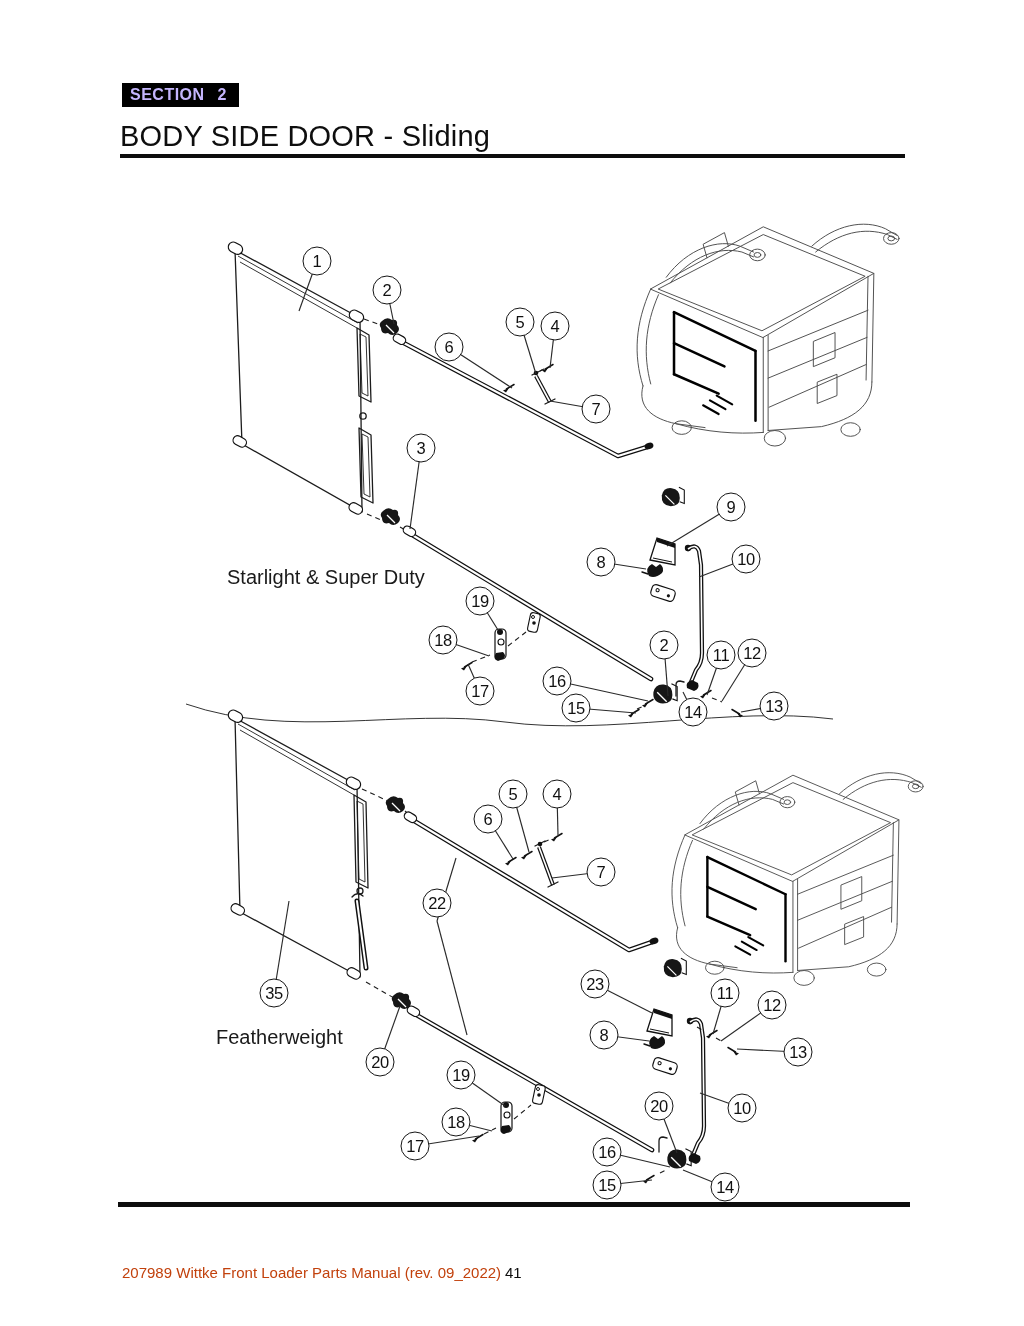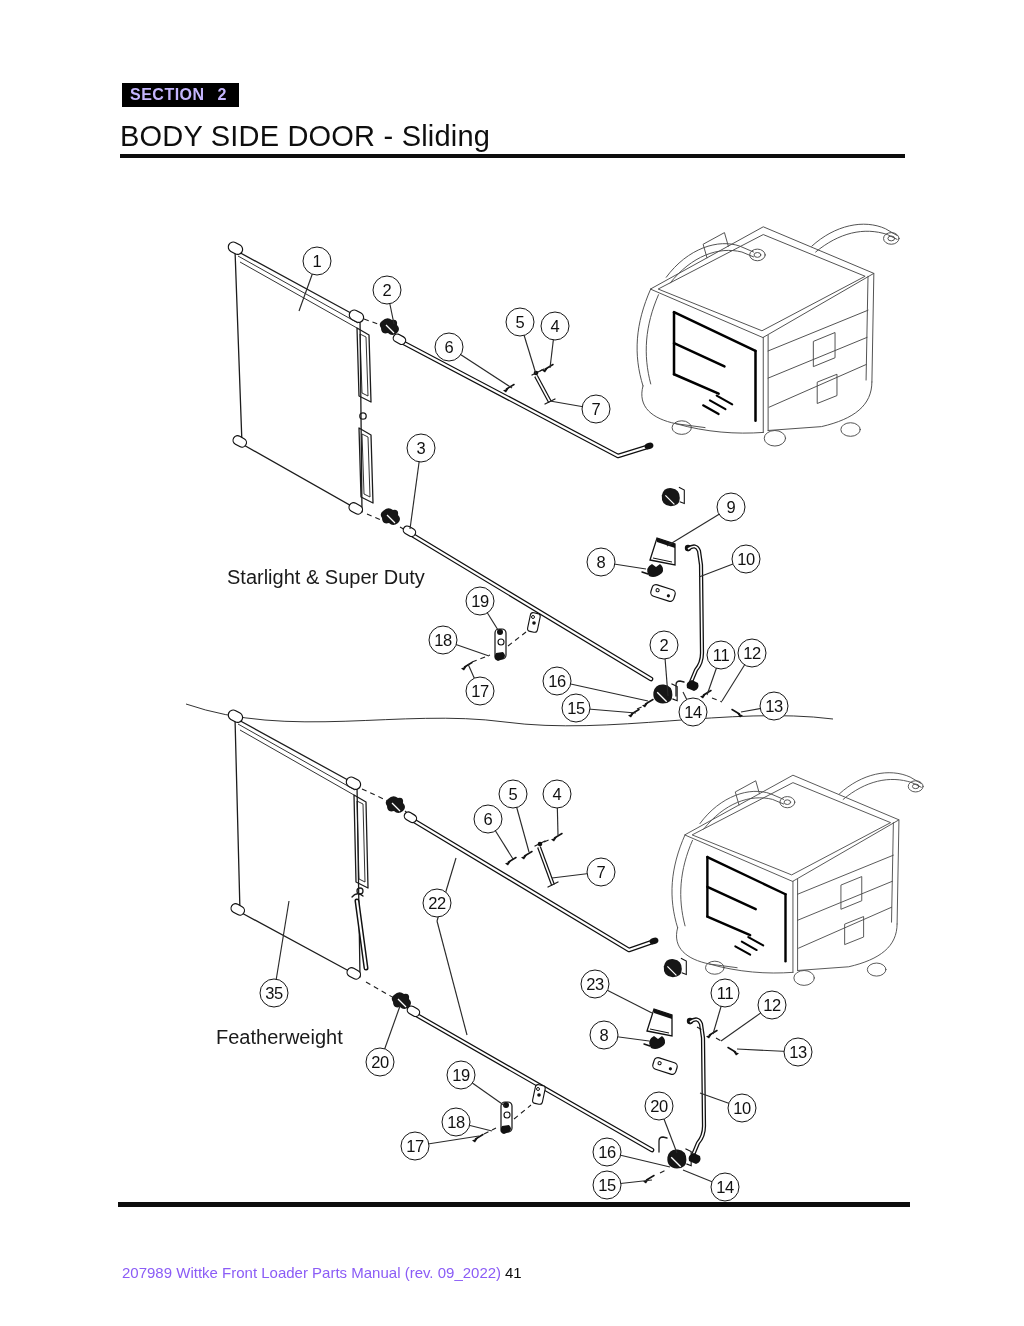--- a/index.html
+++ b/index.html
@@ -17,21 +17,21 @@
   .page-title{
     left:120px;top:120px;margin:0;font-size:29px;font-weight:normal;
     letter-spacing:.2px;color:#0e0e0e;white-space:nowrap;
   }
   .rule{background:#0d0d0d;}
   .rule-top{left:120px;top:154px;width:785px;height:4px;}
   .rule-bottom{left:118px;top:1202px;width:792px;height:5px;}
   .diagram-label{font-size:20px;color:#1a1a1a;white-space:nowrap;}
   .label-starlight{left:227px;top:566px;}
   .label-featherweight{left:216px;top:1026px;}
-  .footer-text{left:122px;top:1264px;font-size:15px;color:#8b5cf6;white-space:nowrap;}
+  .footer-text{left:122px;top:1264px;font-size:15px;color:#c2410c;white-space:nowrap;}
   .footer-page{left:505px;top:1264px;font-size:15px;color:#0e0e0e;}
   svg.layer{position:absolute;left:0;top:0;width:1024px;height:1326px;pointer-events:none;}
   #leader-lines line{stroke:#2a2a2a;stroke-width:1.15;}
   .callout{
     position:absolute;width:29px;height:29px;box-sizing:border-box;
     border:1.7px solid #151515;border-radius:50%;background:#fff;
     display:flex;align-items:center;justify-content:center;
     font-size:16.5px;color:#111;transform:translate(-50%,-50%);
     letter-spacing:-0.4px;z-index:5;
   }

